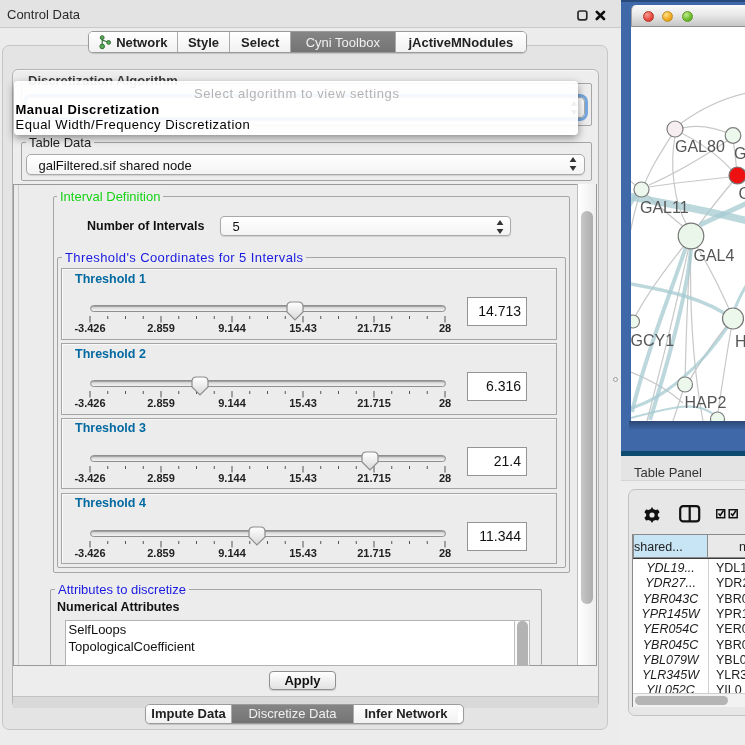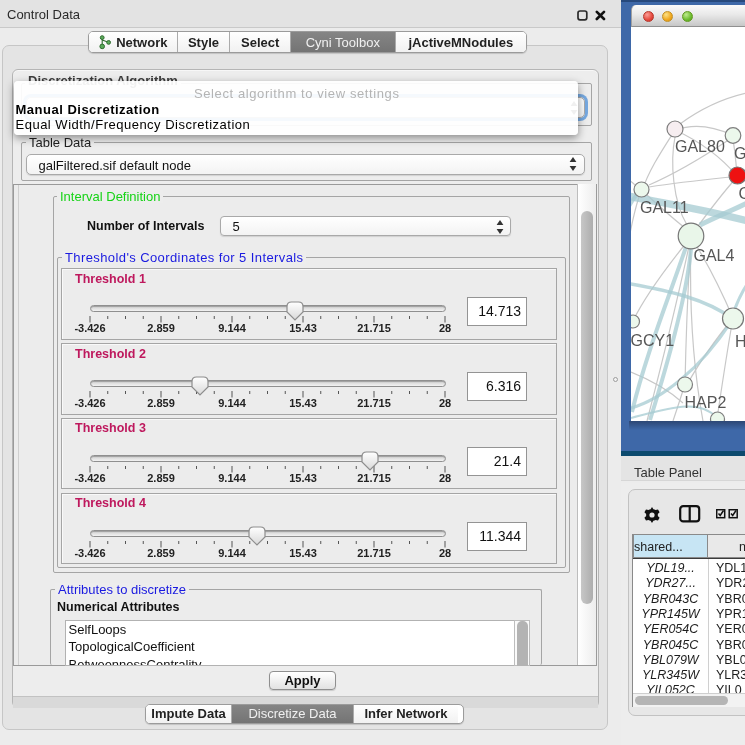--- a/index.html
+++ b/index.html
@@ -18,21 +18,21 @@
 .seg .sel { background:linear-gradient(#858585,#747474); color:#f0f0f0; }
 
 .group { position:absolute; border:1px solid #a5a5a5; border-radius:2px; }
 .gtitle { position:absolute; font-size:13px; padding:0 3px; background:#ededed; line-height:13px; }
 
 .combo { position:absolute; background:linear-gradient(#ffffff,#f3f3f3); border:1px solid #a9a9a9; border-radius:5px; box-shadow:0 1px 1px rgba(0,0,0,0.12); }
 .combo .txt { position:absolute; left:10px; top:4px; font-size:13px; color:#111; }
 .arr { position:absolute; width:8px; height:14px; }
 
 .tpanel { position:absolute; left:61px; width:496px; height:71.5px; border:1px solid #a5a5a5; background:#ececec; box-shadow:inset 1px 1px 0 rgba(255,255,255,0.7); }
-.ttitle { position:absolute; font-size:12.5px; font-weight:700; color:#be185d; }
+.ttitle { position:absolute; font-size:12.5px; font-weight:700; color:#0369a1; }
 .track { position:absolute; left:90px; width:356px; height:7px; border:1px solid #8f8f8f; border-radius:4px; background:linear-gradient(#cfcfcf,#f2f2f2); box-shadow:inset 0 1px 1px rgba(0,0,0,0.25); }
 .vbox { position:absolute; left:467px; width:60px; height:29px; background:#fff; border:1px solid #949494; font-size:14px; color:#111; text-align:right; line-height:27px; padding-right:5px; }
 .ticklbl { position:absolute; font-size:11px; font-weight:700; color:#222; transform:translateX(-50%); }
 .thumb { position:absolute; width:18px; height:20px; }
 
 #attrlist { left:65px; top:620px; width:449px; height:46px; background:#fff; border:1px solid #b2b2b2; border-right:none; font-size:13px; color:#111; overflow:hidden; }
 #attrlist div { padding-left:2.5px; height:17.3px; line-height:17.3px; }
 
 #applybtn { left:269px; top:671px; width:67px; height:19px; background:linear-gradient(#ffffff,#e2e2e2); border:1px solid #8f8f8f; border-radius:4px; font-size:13px; font-weight:600; color:#111; text-align:center; line-height:17px; box-shadow:0 1px 1px rgba(0,0,0,0.15); }
 
@@ -93,21 +93,21 @@
 <div class="gtitle" style="left:25px;top:74px;font-weight:700;color:#3c3c3c;">Discretization Algorithm</div>
 <div class="combo" style="left:25.5px;top:97px;width:559.5px;height:21px;box-shadow:0 0 0 3px rgba(96,155,220,0.85);"></div>
 <svg class="abs arr" style="left:570px;top:101px;">
     <path d="M4 0 L7.4 5 L0.6 5 Z" fill="#333"></path>
     <path d="M4 14 L7.4 9 L0.6 9 Z" fill="#333"></path>
   </svg>
 
 <div class="group" style="left:21px;top:142px;width:571px;height:39px;"></div>
 <div class="gtitle" style="left:26px;top:136px;color:#222;">Table Data</div>
 <div class="combo" style="left:25.5px;top:153.5px;width:559.5px;height:21px;">
-    <span class="txt" style="left:12px;top:3px;">galFiltered.sif default node</span>
+    <span class="txt" style="left:12px;top:3px;">galFiltered.sif shared node</span>
   </div>
 <svg class="abs arr" style="left:569px;top:157px;">
     <path d="M4 0 L7.4 5 L0.6 5 Z" fill="#333"></path>
     <path d="M4 14 L7.4 9 L0.6 9 Z" fill="#333"></path>
   </svg>
 
 <div class="abs" style="left:13px;top:184px;width:584px;height:482px;border:1px solid #9a9a9a;background:#ececec;"></div>
 <div class="abs" style="left:17.5px;top:185px;width:1px;height:480px;background:#cfcfcf;"></div>
 
 <div class="abs" style="left:577px;top:184px;width:19px;height:481px;background:linear-gradient(to right,#ffffff,#ededed);border-left:1px solid #bdbdbd;"></div>
@@ -297,21 +297,20 @@
       <path d="M1 5.5 Q1 1 5.5 1 L12.5 1 Q17 1 17 5.5 L17 11 L9 19 L1 11 Z" fill="url(#g492.5)" stroke="#8d8d8d" stroke-width="1.2"></path>
     </svg>
   </div>
 
 <div class="group" style="left:50px;top:589px;width:492px;height:76px;border-bottom:none;"></div>
 <div class="gtitle" style="left:55px;top:583px;color:#1a1ae0;">Attributes to discretize</div>
 <div class="abs" style="left:57px;top:600px;font-size:12.5px;font-weight:700;color:#111;">Numerical Attributes</div>
 <div class="abs" id="attrlist">
     <div>SelfLoops</div>
     <div>TopologicalCoefficient</div>
-    <div>BetweennessCentrality</div>
   </div>
 <div class="abs" style="left:514px;top:620px;width:16px;height:46px;background:#fafafa;border:1px solid #bdbdbd;"></div>
 <div class="abs" style="left:516.5px;top:621px;width:11px;height:45px;border-radius:5px 5px 0 0;background:#b3b3b3;"></div>
 
 <div class="abs" style="left:18px;top:666px;width:578px;height:6px;background:#ededed;"></div>
 
 <div class="abs" id="applybtn">Apply</div>
 
 <div class="abs seg" style="left:145px;top:703.5px;width:319px;height:20px;">
   <div class="s" style="width:86px;">Impute Data</div>

